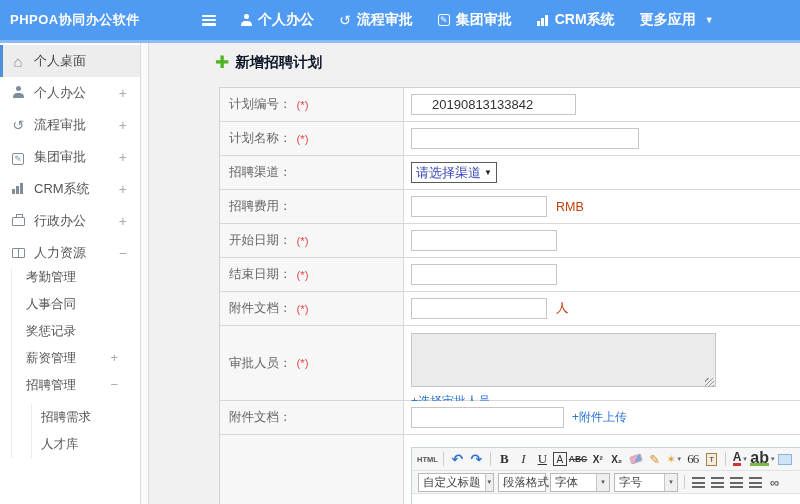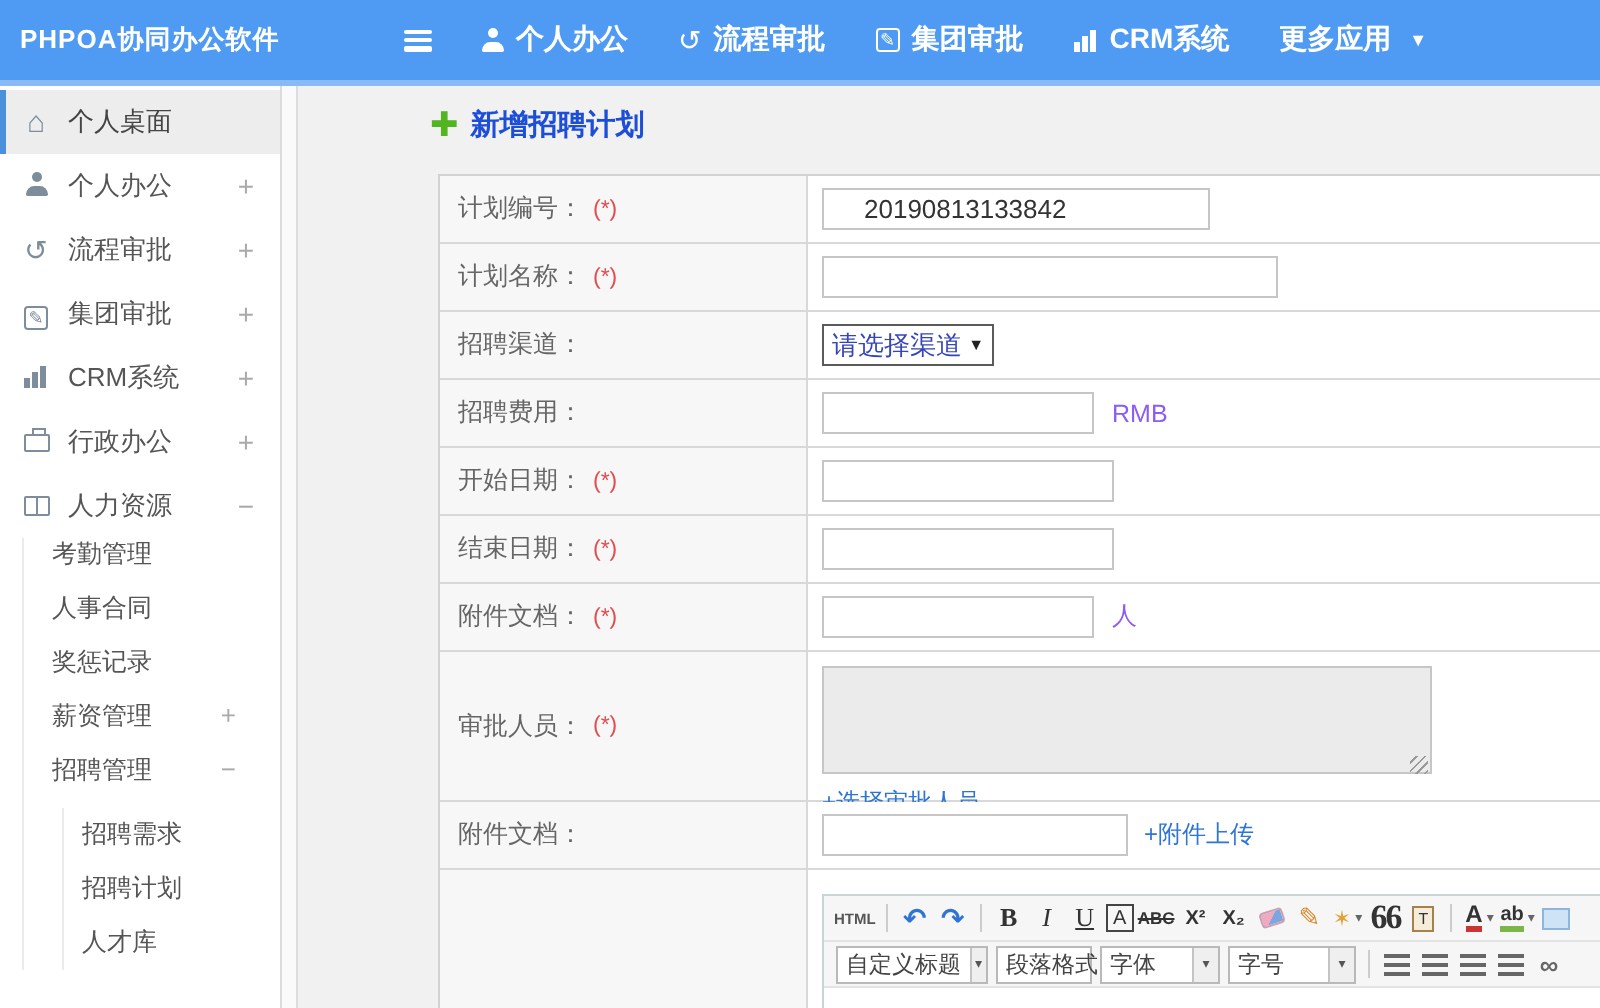--- a/index.html
+++ b/index.html
@@ -42,30 +42,30 @@
   .submenu-1 { margin-left:11px; border-left:1px solid #ebebeb; }
   .sub1-item { height:27px; display:flex; padding-left:14px; font-size:12.5px; color:#555; position:relative; cursor:pointer; }
   .sub1-item .expand { position:absolute; right:22px; color:#aaa; font-size:13px; }
   .submenu-2 { margin-left:19px; border-left:1px solid #ebebeb; }
   .sub2-item { height:27px; display:flex; align-items:center; padding-left:9px; font-size:12.5px; color:#555; cursor:pointer; }
 
   
   .main { position:absolute; left:148px; top:43px; width:652px; height:461px; background:#f1f1f1; border-left:1px solid #dcdcdc; }
   .page-title { position:absolute; left:66px; top:10px; display:flex; align-items:center; }
   .plus-ico { color:#52b421; font-size:17px; font-weight:bold; margin-right:6px; line-height:14px; }
-  .title-text { font-size:14.5px; font-weight:bold; color:#1d4ed8; }
+  .title-text { font-size:14.5px; font-weight:bold; color:#0f172a; }
 
   .form-table { position:absolute; left:70px; top:44px; width:700px; border:1px solid #d2d2d2; border-bottom:none; border-right:none; }
   .frow { display:flex; border-bottom:1px solid #d8d8d8; background:#fff; }
   .flabel { flex:none; width:184px; background:#f7f7f7; border-right:1px solid #d8d8d8; display:flex; align-items:center; padding-left:9px; color:#666; font-size:12.5px; }
   .req { color:#e24c4c; margin-left:5px; font-size:11.5px; }
   .fvalue { flex:1; display:flex; align-items:center; padding-left:7px; background:#fff; }
   .h34 { height:34px; }
   .inp { height:21px; border:1px solid #c6c6c6; background:#fff; font-size:13px; color:#333; padding:1px 5px; font-family:inherit; }
-  .suffix { margin-left:9px; color:#8b5cf6; font-size:12.5px; }
+  .suffix { margin-left:9px; color:#c2410c; font-size:12.5px; }
   .blue-link { color:#2e75d4; font-size:12px; text-decoration:none; cursor:pointer; }
 
   .fake-select { width:86px; height:21px; border:1px solid #5a5a5a; background:#fff; display:flex; align-items:center; justify-content:space-between; padding:0 4px; color:#3646b8; font-size:13px; cursor:pointer; }
   .fake-select .tri { color:#222; font-size:8px; }
 
   .ta-wrap { position:relative; margin-top:7px; }
   .ta { width:305px; height:54px; background:#ebebeb; border:1px solid #c6c6c6; resize:none; font-family:inherit; }
   .grip { position:absolute; right:2px; bottom:3px; width:9px; height:9px; background:repeating-linear-gradient(135deg,transparent 0 2px,#999 2px 3px); pointer-events:none; }
   .row-approver { height:75px; }
   .row-approver .fvalue { flex-direction:column; align-items:flex-start; justify-content:flex-start; }
@@ -83,24 +83,24 @@
   .b-bold { font-weight:bold; font-family:"Liberation Serif",serif; font-size:13px; }
   .b-italic { font-style:italic; font-family:"Liberation Serif",serif; font-size:13px; }
   .b-under { text-decoration:underline; font-family:"Liberation Serif",serif; font-size:13px; }
   .b-boxa { border:1px solid #444; font-size:10px; height:14px; min-width:14px; padding:0 1px; }
   .b-strike { font-size:8.5px; text-decoration:line-through; font-weight:bold; }
   .b-supsub { font-size:10px; font-weight:bold; }
   .i-eraser { width:12px; height:8px; background:linear-gradient(135deg,#f0a9c0 50%,#7aa7e0 50%); transform:rotate(-18deg); border-radius:2px; border:1px solid #c09; border-color:#caa0b4; }
   .b-brush { color:#d98b2b; font-size:13px; }
   .b-paint { color:#e0a33c; font-size:11px; }
   .mini-caret { font-size:7px; color:#666; margin-left:2px; }
-  .b-quote { font-family:"Liberation Serif",serif; font-weight:bold; font-size:17px; letter-spacing:-1px; }
+  .b-quote { font-family:"Liberation Serif",serif; font-weight:normal; font-size:13px; letter-spacing:-1px; }
   .i-clip { width:11px; height:13px; border:1px solid #a78248; background:#f6ecd9; font-size:8px; color:#333; display:flex; align-items:center; justify-content:center; }
   .b-fontcolor { font-size:12px; font-weight:bold; border-bottom:3px solid #c33; line-height:11px; }
-  .b-highlight { font-size:10px; font-weight:bold; border-bottom:3px solid #7ab648; line-height:11px; }
+  .b-highlight { font-size:16px; font-weight:bold; border-bottom:3px solid #7ab648; line-height:11px; }
   .i-img { width:14px; height:11px; background:#cfe3f7; border:1px solid #8fb4dd; flex:none; }
   .dd { height:19px; border:1px solid #b9b9b9; background:#fff; display:flex; align-items:stretch; margin:0 2px; cursor:pointer; }
   .dd .dd-label { display:flex; align-items:center; padding:0 4px; font-size:11.5px; color:#444; white-space:nowrap; }
   .dd .arr { width:13px; border-left:1px solid #c4c4c4; background:#efefef; display:flex; align-items:center; justify-content:center; font-size:7px; color:#555; }
   .i-align { width:13px; height:11px; background:repeating-linear-gradient(to bottom,#666 0 2px,transparent 2px 4.5px); }
   .b-link { color:#666; font-size:13px; font-weight:bold; }
   .edit-area { height:60px; background:#fff; }
 </style>
 </head>
 <body>
@@ -187,44 +187,41 @@
     </div>
     <div class="sub1-item">
       <span>招聘管理</span>
       <span class="expand">−</span>
     </div>
     <div class="submenu-2">
       <div class="sub2-item">
         <span>招聘需求</span>
       </div>
       <div class="sub2-item">
-        <span>招聘计划</span>
-      </div>
-      <div class="sub2-item">
         <span>人才库</span>
       </div>
     </div>
   </div>
 </div>
 
 <div class="main">
   <div class="page-title">
     <span class="plus-ico">✚</span>
     <span class="title-text">新增招聘计划</span>
   </div>
 
   <div class="form-table">
 
     <div class="frow h34">
       <div class="flabel">
         <span>计划编号：</span>
         <span class="req">(*)</span>
       </div>
       <div class="fvalue">
-        <input class="inp" style="width: 194px; padding-left: 20px;" value="20190813133842">
+        <input class="inp" style="width: 165px; padding-left: 20px;" value="20190813133842">
       </div>
     </div>
 
     <div class="frow h34">
       <div class="flabel">
         <span>计划名称：</span>
         <span class="req">(*)</span>
       </div>
       <div class="fvalue">
         <input class="inp" style="width: 228px;" value="">

